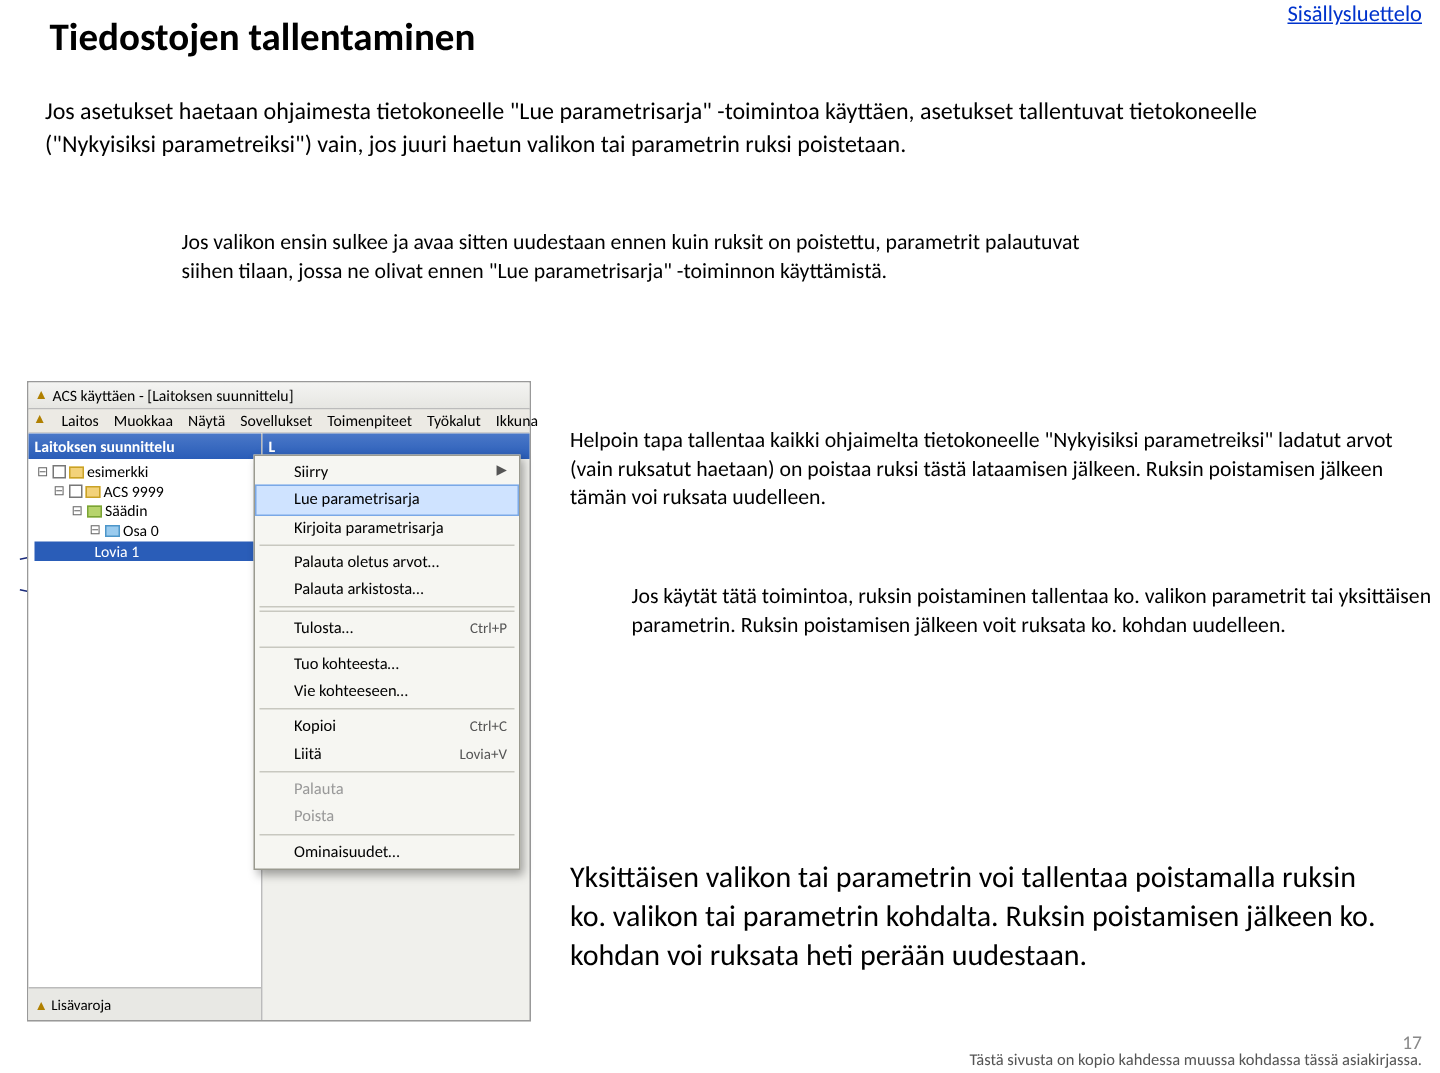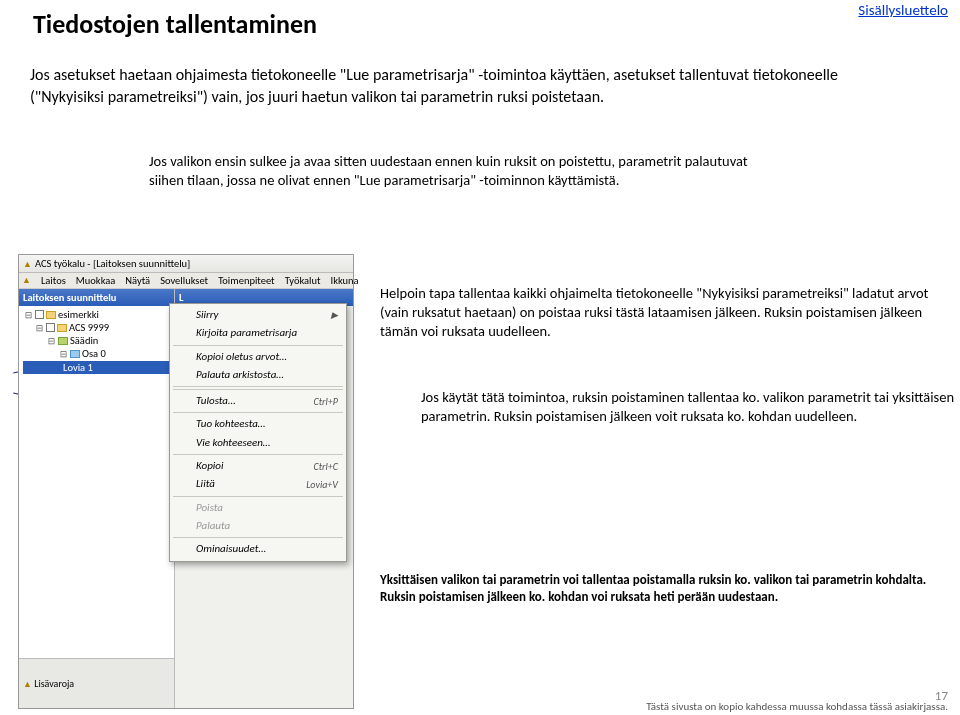--- a/index.html
+++ b/index.html
@@ -31,21 +31,21 @@
     position: absolute;
     top: 64px;
     left: 30px;
     width: 880px;
     font-size: 16px;
     line-height: 1.35;
   }
   .note1 {
     position: absolute;
     top: 152px;
-    left: 149px;
+    left: 121px;
     width: 620px;
     font-size: 14.5px;
     line-height: 1.3;
   }
   .note2 {
     position: absolute;
     top: 284px;
     left: 380px;
     width: 550px;
     font-size: 14.5px;
@@ -58,23 +58,22 @@
     width: 545px;
     font-size: 14.5px;
     line-height: 1.3;
     margin-left: 41px;
   }
   .note4 {
     position: absolute;
     top: 572px;
     left: 380px;
     width: 550px;
-    font-size: 13px;
-    line-height: 1.3;
-    font-weight: bold;
+    font-size: 20px;
+    line-height: 1.3;
   }
   .pagenum {
     position: absolute;
     bottom: 12px;
     right: 12px;
     font-size: 13px;
     color: #888;
     text-align: right;
   }
   .footer {
@@ -130,39 +129,38 @@
   .exp { width:9px; text-align:center; color:#666; font-size:9px; }
   .chk { width:9px; height:9px; border:1px solid #777; display:inline-block; }
   .node-icon { width:10px; height:8px; display:inline-block; }
   .node-icon.folder { background:#f3d27a; border:1px solid #c9a227; }
   .node-icon.ctrl { background:#b7d46c; border:1px solid #7aa335; }
   .node-icon.part { background:#9acbee; border:1px solid #4d96c9; }
   .sidebar-footer {
     background:#e8e8e4;
     border-top:1px solid #bbb;
     font-size:10px;
-    padding:18px 4px;
+    padding:4px 4px;
   }
 
   .ctxmenu {
     background:#f6f6f2;
     border:1px solid #9a9a90;
     box-shadow:2px 3px 6px rgba(0,0,0,.35);
     width:178px;
     font-size:11px;
     padding:2px 0;
   }
   .ctxmenu .row {
     display:flex;
     justify-content:space-between;
-    align-items:center;
+    align-items:flex-start;
     padding:2px 8px 2px 26px;
     line-height:1.3;
     position:relative;
-    font-style:italic;
   }
   .ctxmenu .row.disabled { color:#999; }
   .ctxmenu .row.sel { background:#cfe3ff; border:1px solid #7aa8e6; margin:-1px 0; padding:2px 7px 2px 25px;}
   .ctxmenu .sep { height:1px; background:#c8c8c0; margin:2px 3px; }
   .ctxmenu .arrow { font-size:9px; color:#555; }
   .shortcut { color:#555; font-size:10px; }
 
   .arrow-line {
     position:absolute;
     border-top:1.6px solid #1a2a7a;
@@ -181,21 +179,21 @@
 <p class="note2">Helpoin tapa tallentaa kaikki ohjaimelta tietokoneelle "Nykyisiksi parametreiksi" ladatut arvot (vain ruksatut haetaan) on poistaa ruksi tästä lataamisen jälkeen. Ruksin poistamisen jälkeen tämän voi ruksata uudelleen.</p>
 <p class="note3">Jos käytät tätä toimintoa, ruksin poistaminen tallentaa ko. valikon parametrit tai yksittäisen parametrin. Ruksin poistamisen jälkeen voit ruksata ko. kohdan uudelleen.</p>
 <p class="note4">Yksittäisen valikon tai parametrin voi tallentaa poistamalla ruksin ko. valikon tai parametrin kohdalta. Ruksin poistamisen jälkeen ko. kohdan voi ruksata heti perään uudestaan.</p>
 
 <div class="arrow-line a1"></div>
 <div class="arrow-line a2"></div>
 
 <div class="app">
   <div class="app-title">
     <span class="tri-icon">▲</span>
-    <span>ACS työkalu - [Laitoksen suunnittelu]</span>
+    <span>ACS käyttäen - [Laitoksen suunnittelu]</span>
   </div>
   <div class="menubar">
     <span class="tri-icon">▲</span>
     <span>Laitos</span>
     <span>Muokkaa</span>
     <span>Näytä</span>
     <span>Sovellukset</span>
     <span>Toimenpiteet</span>
     <span>Työkalut</span>
     <span>Ikkuna</span>
@@ -237,26 +235,29 @@
       </div>
     </div>
 
     <div style="flex:1;position:relative;">
       <div class="sidebar-head" style="width:100%">L</div>
       <div id="ctxmenu-mount" class="ctxmenu" style="position:absolute;top:14px;left:-6px;">
           <div class="row">
             <span>Siirry</span>
             <span class="arrow">▶</span>
           </div>
+          <div class="row sel">
+            <span>Lue parametrisarja</span>
+          </div>
           <div class="row">
             <span>Kirjoita parametrisarja</span>
           </div>
           <div class="sep"></div>
           <div class="row">
-            <span>Kopioi oletus arvot…</span>
+            <span>Palauta oletus arvot…</span>
           </div>
           <div class="row">
             <span>Palauta arkistosta…</span>
           </div>
           <div class="sep"></div>
           <div class="sep"></div>
           <div class="row">
             <span>Tulosta…</span>
             <span class="shortcut">Ctrl+P</span>
           </div>
@@ -271,24 +272,24 @@
           <div class="row">
             <span>Kopioi</span>
             <span class="shortcut">Ctrl+C</span>
           </div>
           <div class="row">
             <span>Liitä</span>
             <span class="shortcut">Lovia+V</span>
           </div>
           <div class="sep"></div>
           <div class="row disabled">
+            <span>Palauta</span>
+          </div>
+          <div class="row disabled">
             <span>Poista</span>
-          </div>
-          <div class="row disabled">
-            <span>Palauta</span>
           </div>
           <div class="sep"></div>
           <div class="row">
             <span>Ominaisuudet…</span>
           </div>
         </div>
     </div>
   </div>
 </div>
 

